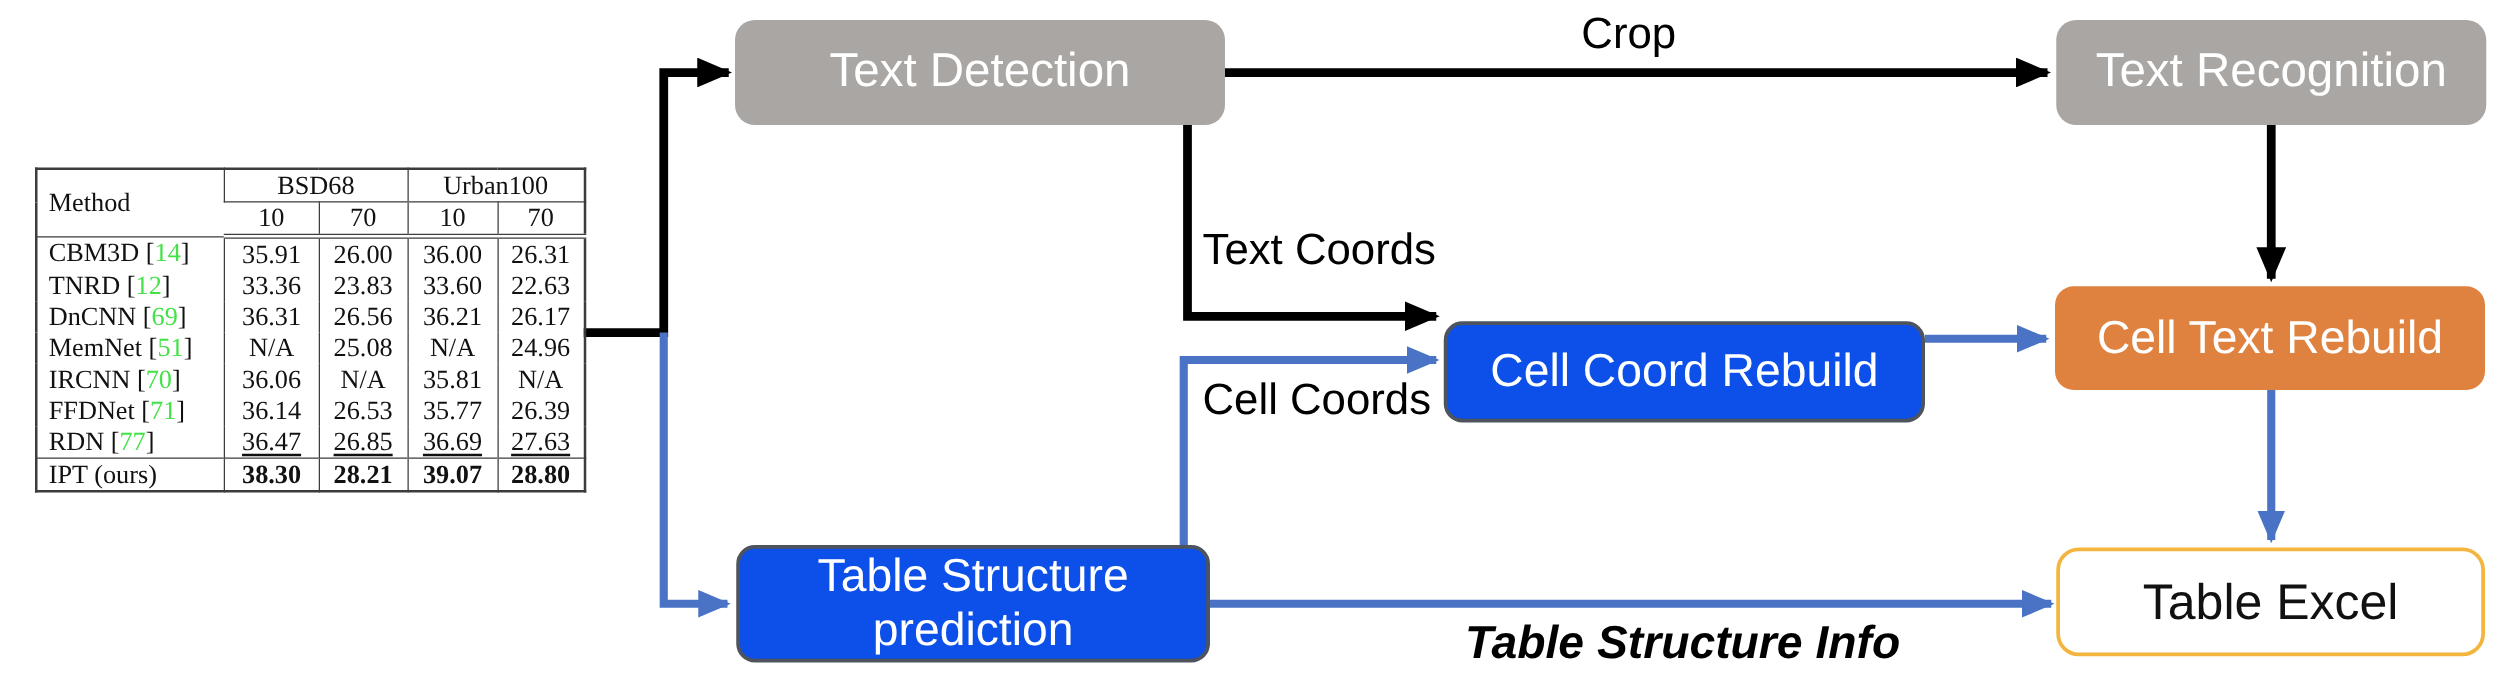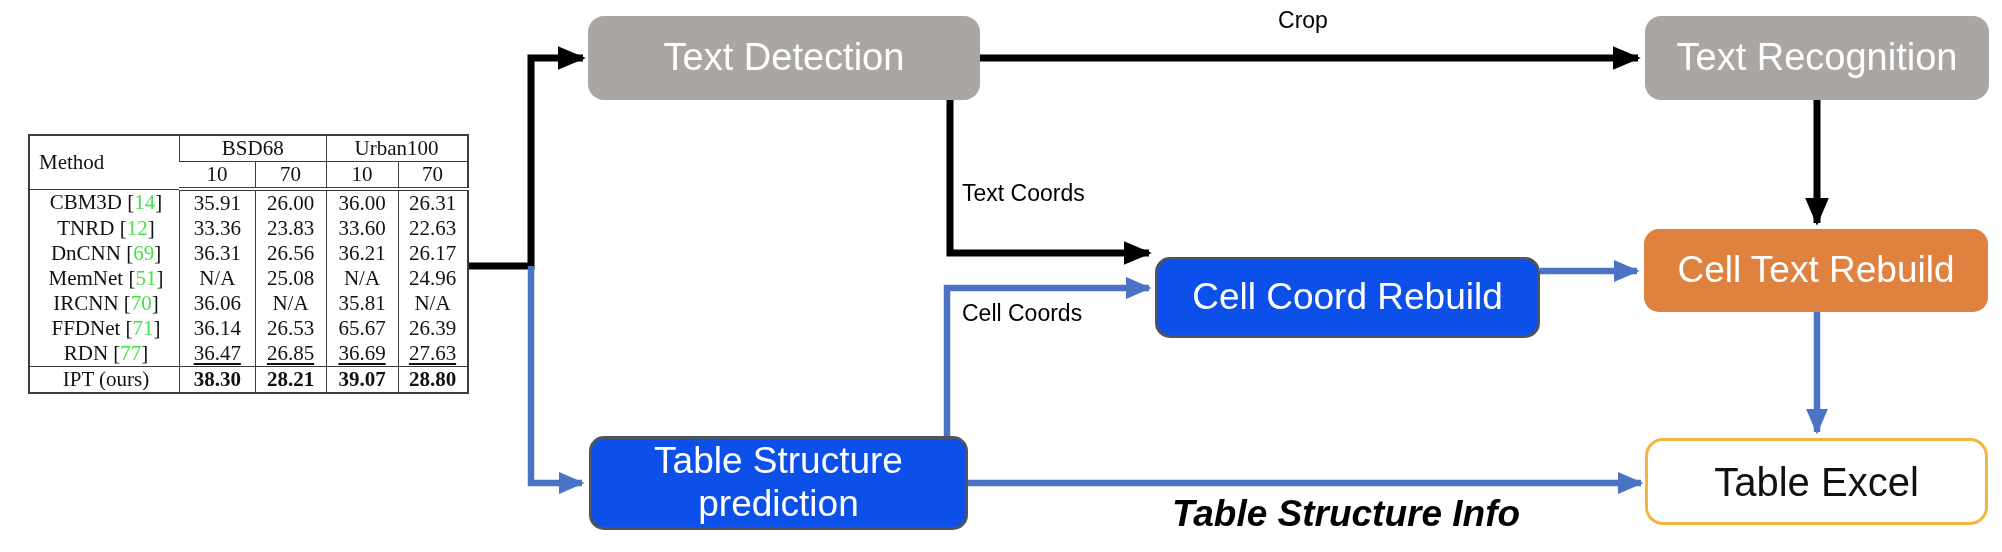--- a/index.html
+++ b/index.html
@@ -13,34 +13,34 @@
 
   .node{position:absolute;z-index:2;display:flex;align-items:center;justify-content:center;
         text-align:center;color:#fff;border-radius:16px;line-height:1.15;}
   .node.gray{background:var(--gray-box,#a9a6a3);font-size:38px;}
   .node.blue{background:var(--blue-box,#0c50e9);border:3px solid var(--blue-box-border,#4e545e);
              border-radius:15px;font-size:37px;}
   .node.orange{background:var(--orange-box,#e0823f);border-radius:15px;font-size:37px;}
   .node.excel{background:#fff;border:3px solid var(--excel-border,#f3b53d);border-radius:18px;
               color:#111;font-size:40px;}
 
-  .edge-label{position:absolute;z-index:3;color:#000;font-size:23px;white-space:nowrap;}
+  .edge-label{position:absolute;z-index:3;color:#000;font-size:35px;white-space:nowrap;}
   .edge-label.bold{font-weight:600;font-size:37px;}
 
   table.results{position:absolute;left:28px;top:134px;z-index:2;border-collapse:collapse;
     font-family:"Liberation Serif",serif;font-size:21px;color:#111;
     border:2px solid var(--table-border,#3c3c3c);}
   .results th,.results td{border-left:1.5px solid var(--table-border,#3c3c3c);
     padding:0 6px;height:25px;text-align:center;font-weight:400;white-space:nowrap;}
   .results th:first-child,.results td:first-child{border-left:none;}
   .results thead tr.grp th{border-bottom:1.5px solid var(--table-border,#3c3c3c);}
   .results thead th.method-h{border-bottom:none;text-align:left;padding-left:9px;}
   .results thead tr.sub th{border-bottom:4px double var(--table-border,#3c3c3c);}
   .results tbody td{border-top:none;border-bottom:none;}
-  .results tbody td.method-cell{text-align:center;padding-left:9px;}
+  .results tbody td.method-cell{text-align:left;padding-left:9px;}
   .results tbody tr.sep-above td{border-top:1.6px solid var(--table-border,#3c3c3c);}
   .results .u{text-decoration:underline;text-underline-offset:3px;}
   .results .b{font-weight:700;}
   .results .cite{color:var(--cite-green,#45e148);}
 </style>
 </head>
 <body>
 
 <div class="stage">
 
@@ -111,21 +111,21 @@
           <td class="method-cell">IRCNN [<span class="cite">70</span>]</td>
           <td>36.06</td>
           <td>N/A</td>
           <td>35.81</td>
           <td>N/A</td>
         </tr>
         <tr>
           <td class="method-cell">FFDNet [<span class="cite">71</span>]</td>
           <td>36.14</td>
           <td>26.53</td>
-          <td>65.67</td>
+          <td>35.77</td>
           <td>26.39</td>
         </tr>
         <tr>
           <td class="method-cell">RDN [<span class="cite">77</span>]</td>
           <td class="u">36.47</td>
           <td class="u">26.85</td>
           <td class="u">36.69</td>
           <td class="u">27.63</td>
         </tr>
         <tr class="sep-above">

